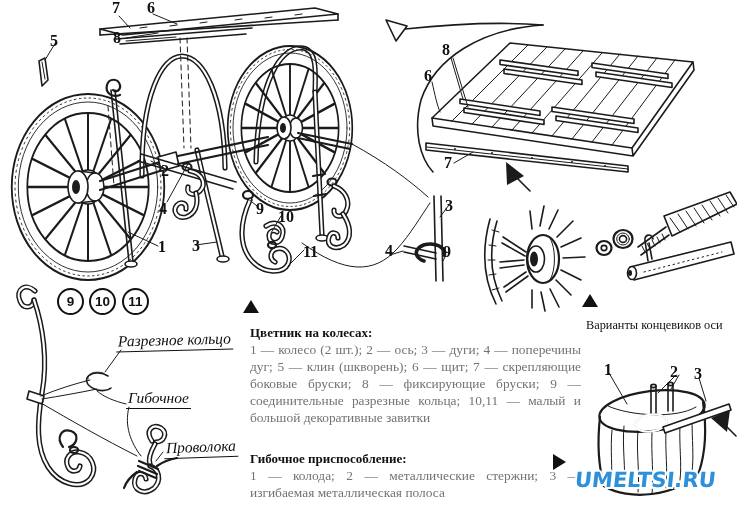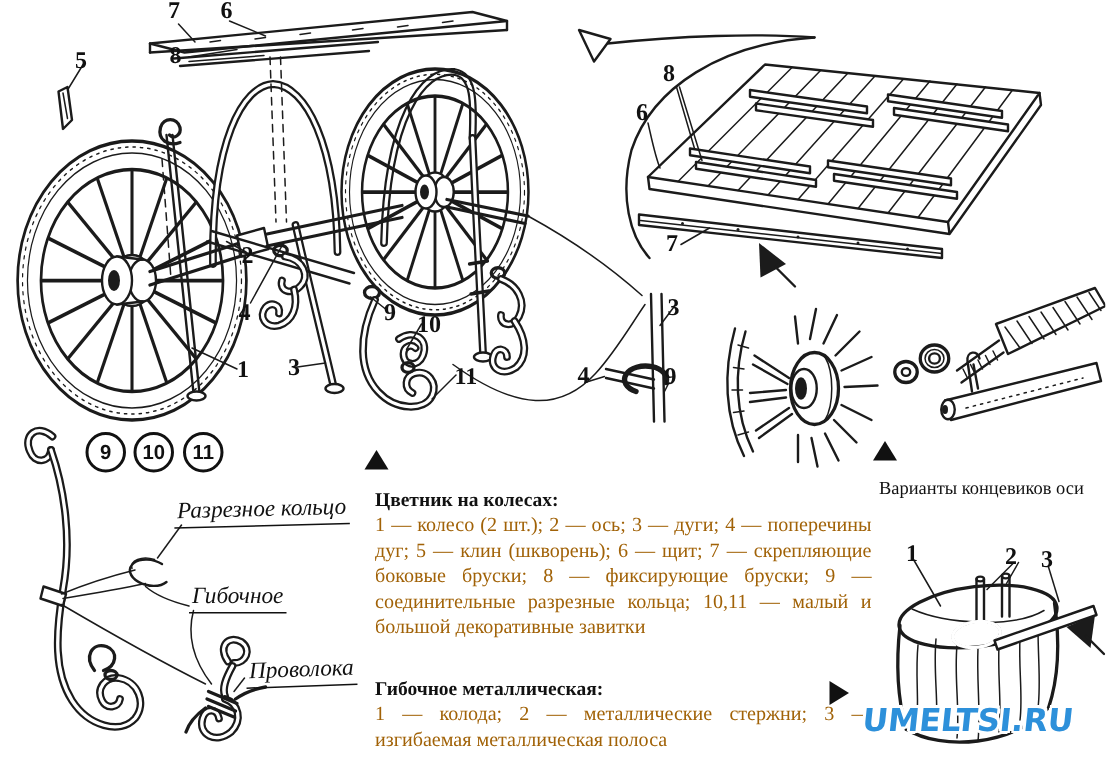--- a/index.html
+++ b/index.html
@@ -19,21 +19,21 @@
   
   .plbl{position:absolute;font-family:"Liberation Serif",serif;font-weight:700;font-size:16px;
         line-height:1;color:#111;}
   .circ{position:absolute;width:23px;height:23px;border:2.6px solid #111;border-radius:50%;
         background:#fff;display:flex;align-items:center;justify-content:center;
         font-family:"Liberation Sans",sans-serif;font-weight:700;font-size:13.5px;color:#111;}
   .hand{position:absolute;font-style:italic;font-size:15.5px;white-space:nowrap;
         border-bottom:1.6px solid #111;padding:0 2px 1px 2px;color:#111;}
   .heading{position:absolute;font-weight:700;font-size:13px;white-space:nowrap;color:#111;text-align:center;}
   .body-text{position:absolute;font-size:13.4px;line-height:17px;text-align:justify;
-             width:331px;color:#a16207;}
+             width:331px;color:#737373;}
   .cap{position:absolute;font-weight:400;font-size:12.3px;white-space:nowrap;color:#111;}
   .tri-up{position:absolute;width:0;height:0;border-left:8px solid transparent;
           border-right:8px solid transparent;border-bottom:13px solid #111;}
   .tri-right{position:absolute;width:0;height:0;border-top:8px solid transparent;
              border-bottom:8px solid transparent;border-left:13px solid #111;}
   .wm{position:absolute;left:575px;top:468px;font-family:"DejaVu Sans",sans-serif;
       font-weight:800;font-size:21px;color:#2d90da;transform:skewX(-6deg);letter-spacing:0px;
       text-shadow:-1.5px -1.5px 0 #fff,1.5px -1.5px 0 #fff,-1.5px 1.5px 0 #fff,1.5px 1.5px 0 #fff,
                   -2px 0 0 #fff,2px 0 0 #fff,0 -2px 0 #fff,0 2px 0 #fff;}
 </style>
@@ -377,19 +377,19 @@
 <span class="hand" style="left:116px;top:331px;transform:rotate(-1.5deg)">Разрезное кольцо</span>
 <span class="hand" style="left:126px;top:389px">Гибочное</span>
 <span class="hand" style="left:164px;top:438px;transform:rotate(-2deg)">Проволока</span>
 
 <div class="tri-up" style="left:243px;top:300px"></div>
 <div class="tri-up" style="left:582px;top:294px"></div>
 <div class="tri-right" style="left:553px;top:454px"></div>
 
 <div class="heading" style="left:250px;top:325px">Цветник на колесах:</div>
 <div class="body-text" style="left:250px;top:341px">1 — колесо (2 шт.); 2 — ось; 3 — дуги; 4 — поперечины дуг; 5 — клин (шкворень); 6 — щит; 7 — скрепляющие боковые бруски; 8 — фиксирующие бруски; 9 — соединительные разрезные кольца; 10,11 — малый и большой декоративные завитки</div>
-<div class="heading" style="left:250px;top:451px">Гибочное металлическая:</div>
+<div class="heading" style="left:250px;top:451px">Гибочное приспособление:</div>
 <div class="body-text" style="left:250px;top:467px">1 — колода; 2 — металлические стержни; 3 — изгибаемая металлическая полоса</div>
 <div class="cap" style="left:586px;top:318px">Варианты концевиков оси</div>
 
 <div class="wm">UMELTSI.RU</div>
 
 </div>
 
 </body></html>

